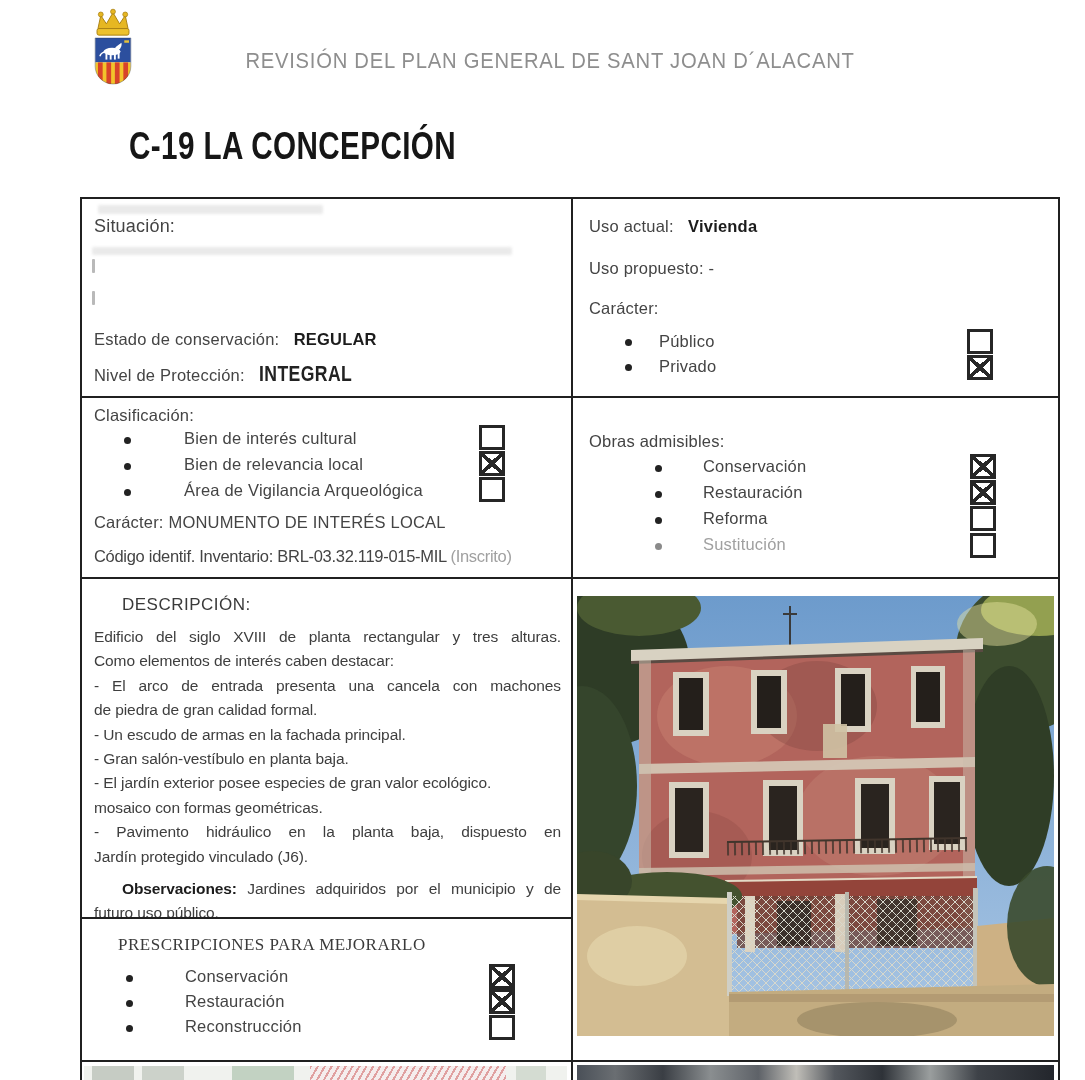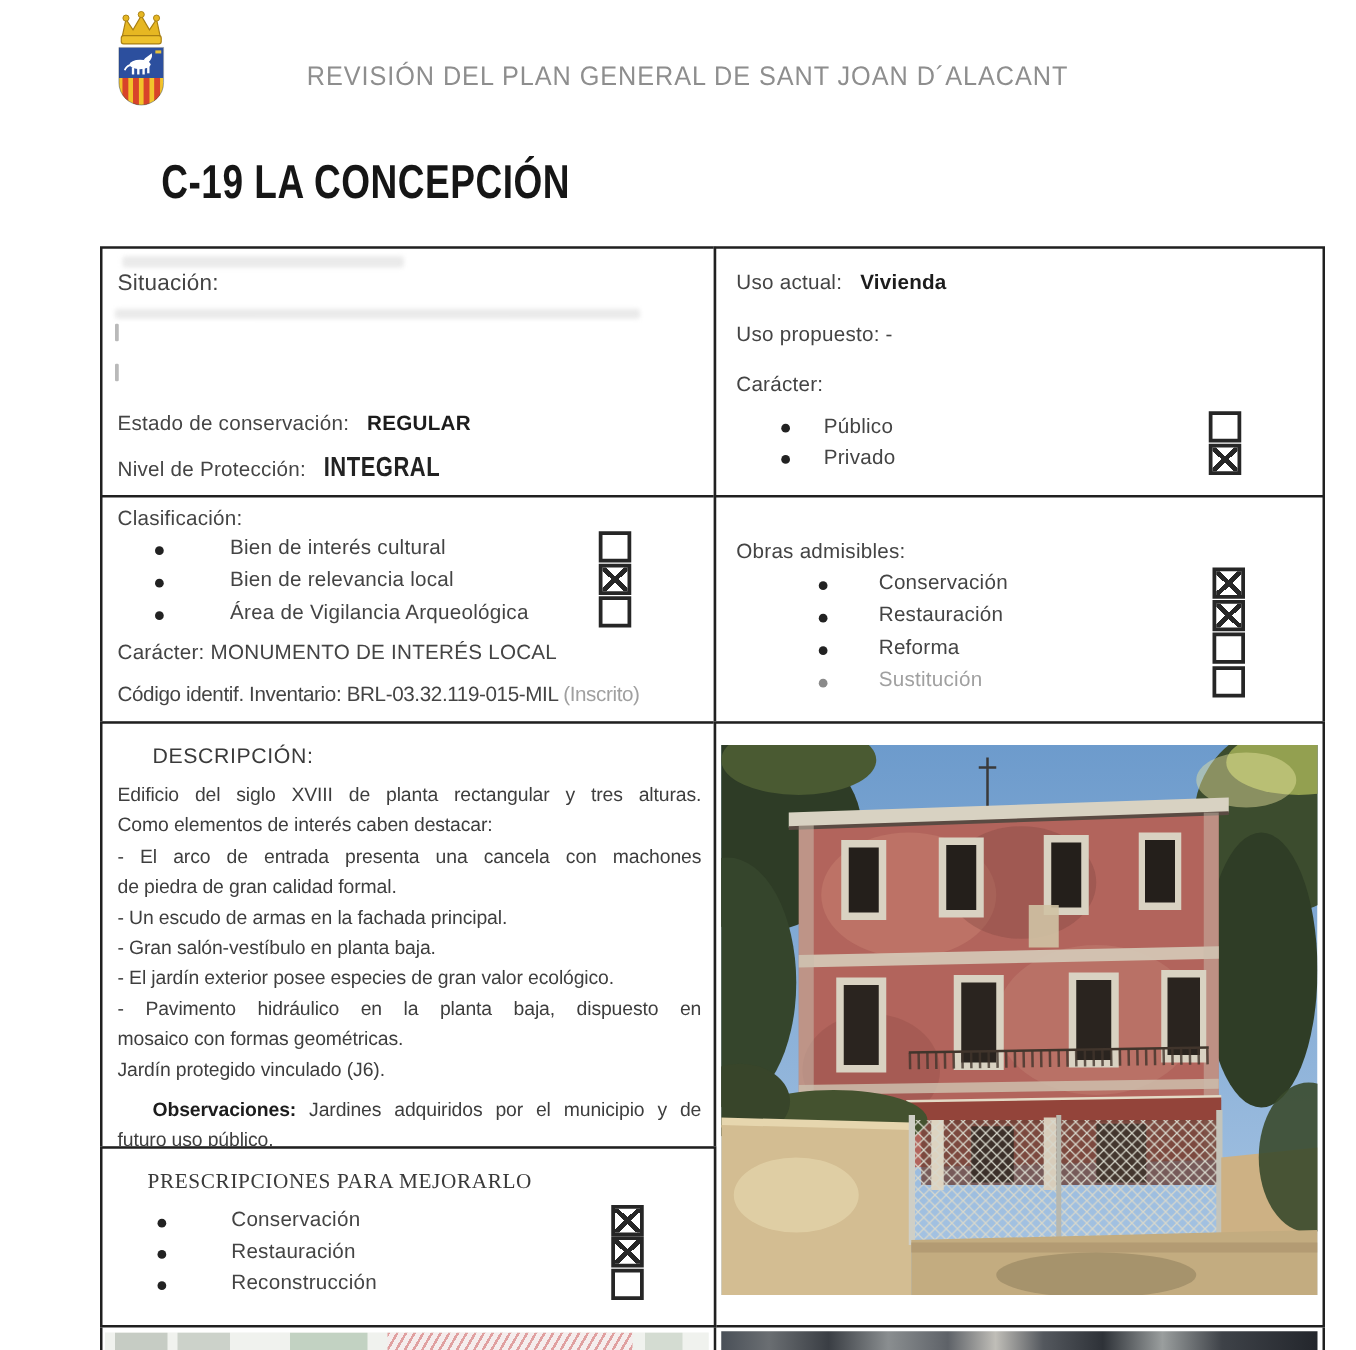--- a/index.html
+++ b/index.html
@@ -185,22 +185,22 @@
   <div class="box b5">
     <div class="desc-title">DESCRIPCIÓN:</div>
     <div class="desc">
       <div class="dline j">Edificio del siglo XVIII  de planta rectangular y tres alturas.</div>
       <div class="dline">Como elementos de interés caben destacar:</div>
       <div class="dline j">- El arco de entrada presenta una cancela con machones</div>
       <div class="dline">de piedra de gran calidad formal.</div>
       <div class="dline">- Un escudo de armas en la fachada principal.</div>
       <div class="dline">- Gran salón-vestíbulo en planta baja.</div>
       <div class="dline">- El jardín exterior posee especies de gran valor ecológico.</div>
+      <div class="dline">mosaico con formas geométricas.</div>
       <div class="dline j">- Pavimento hidráulico en la planta baja, dispuesto en</div>
-      <div class="dline">mosaico con formas geométricas.</div>
       <div class="dline">Jardín protegido vinculado (J6).</div>
       <p class="obs">
         <span class="bold">Observaciones:</span>
         <span>Jardines adquiridos por el municipio y de futuro uso público.</span>
       </p>
     </div>
   </div>
 
   <div class="box b6">
     <svg class="photo" viewBox="0 0 477 440" preserveAspectRatio="none">

